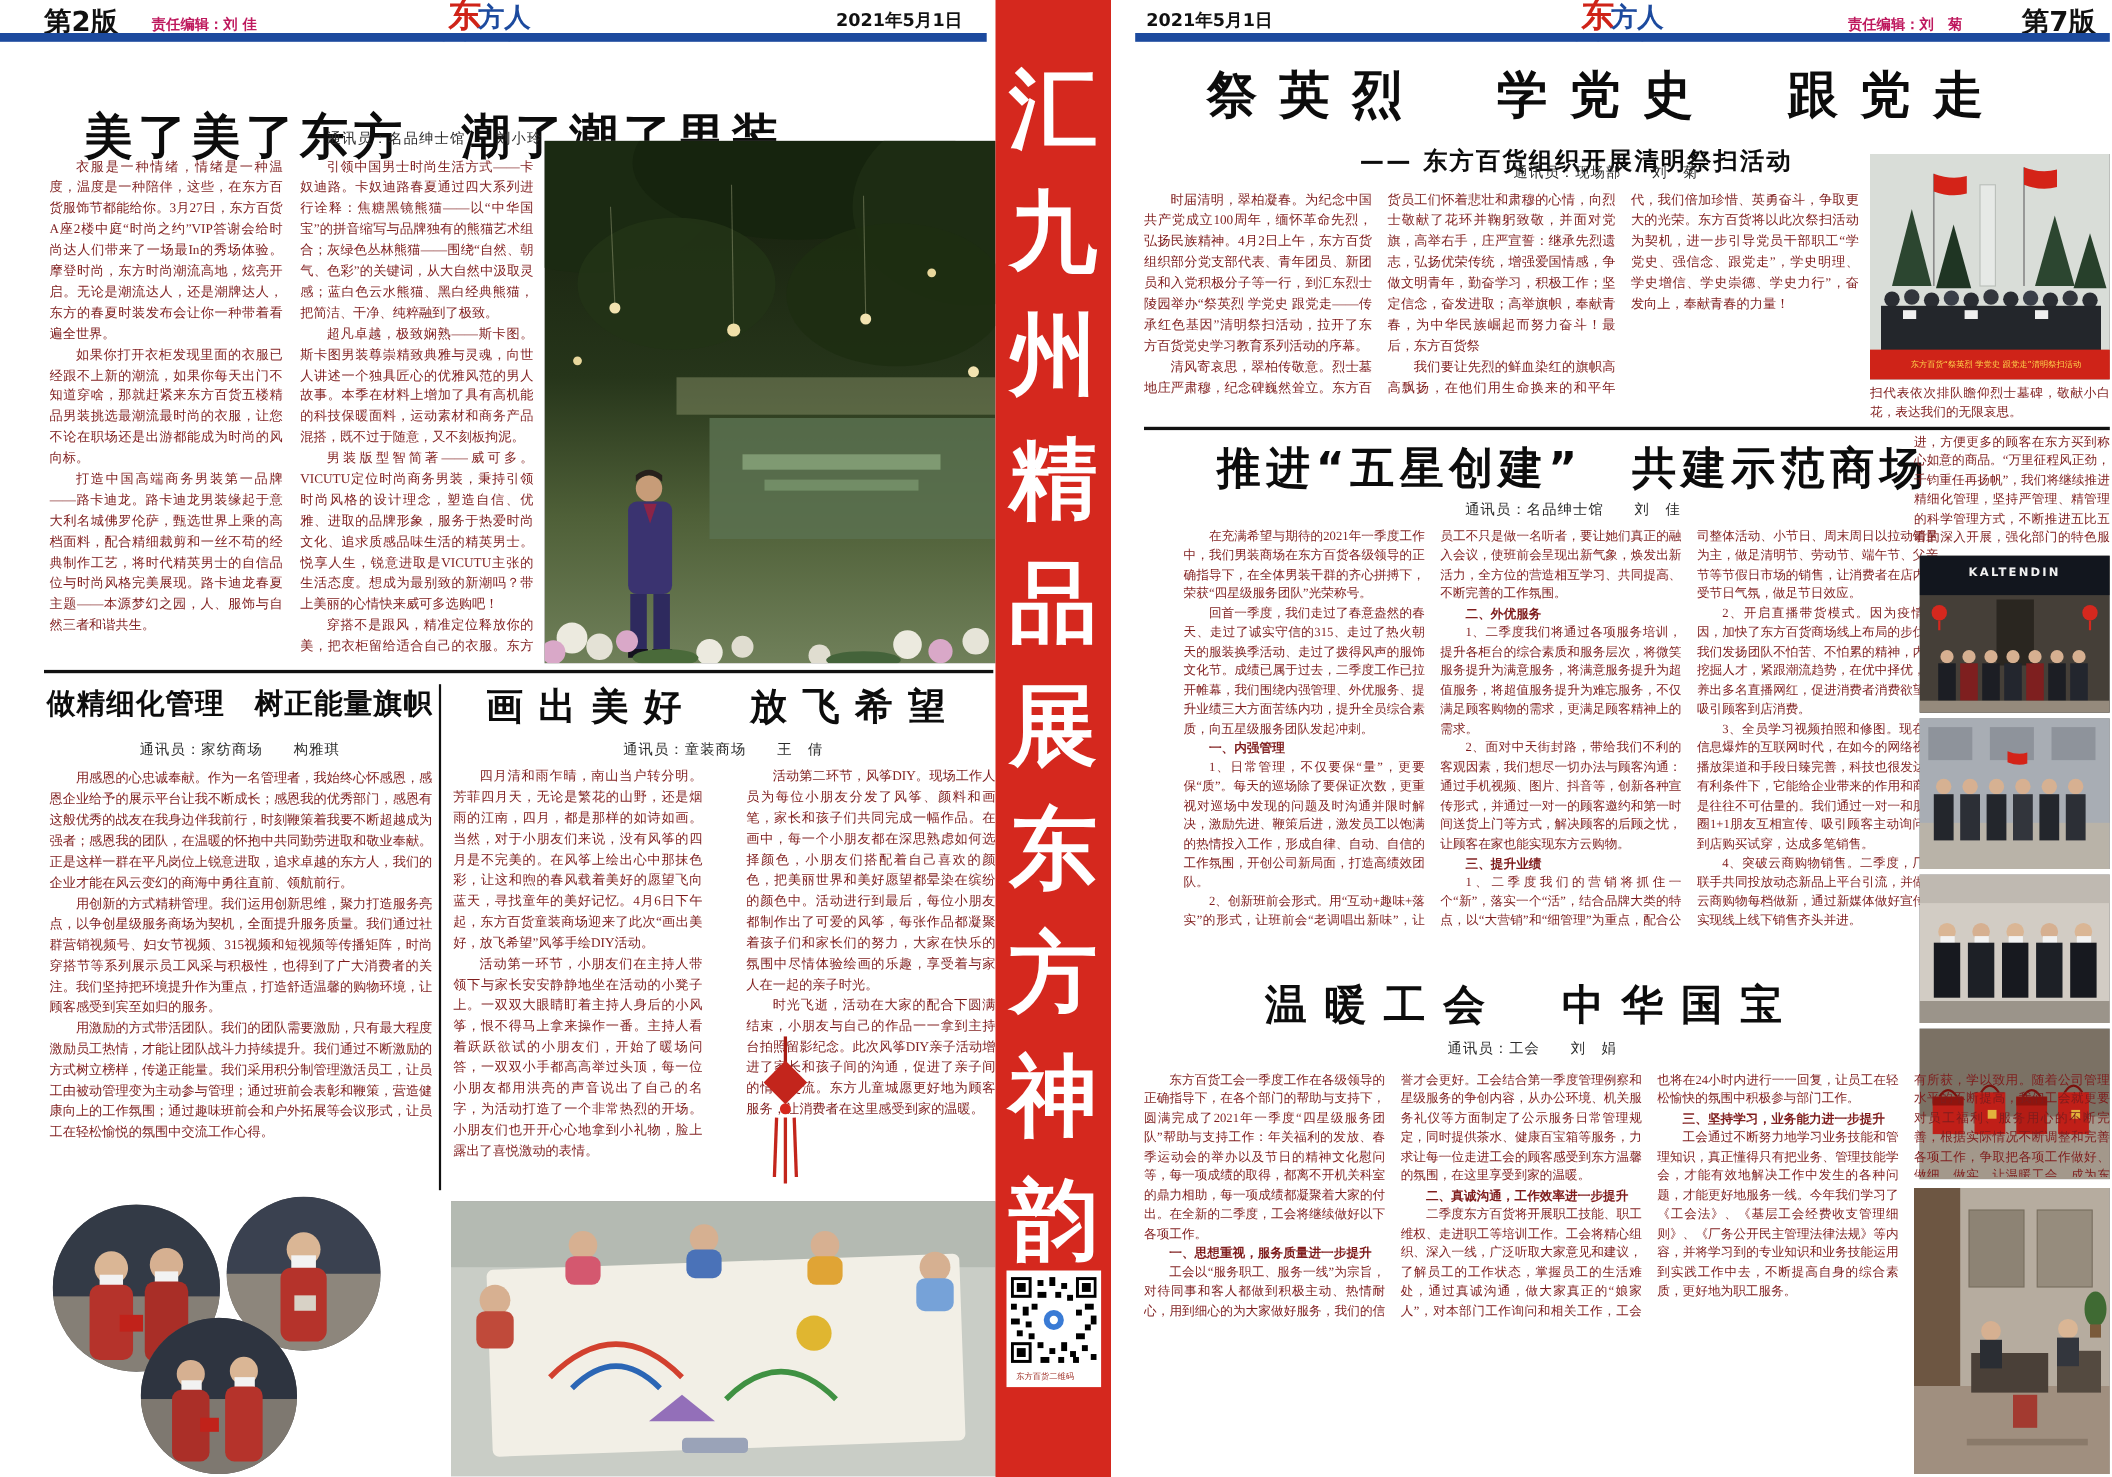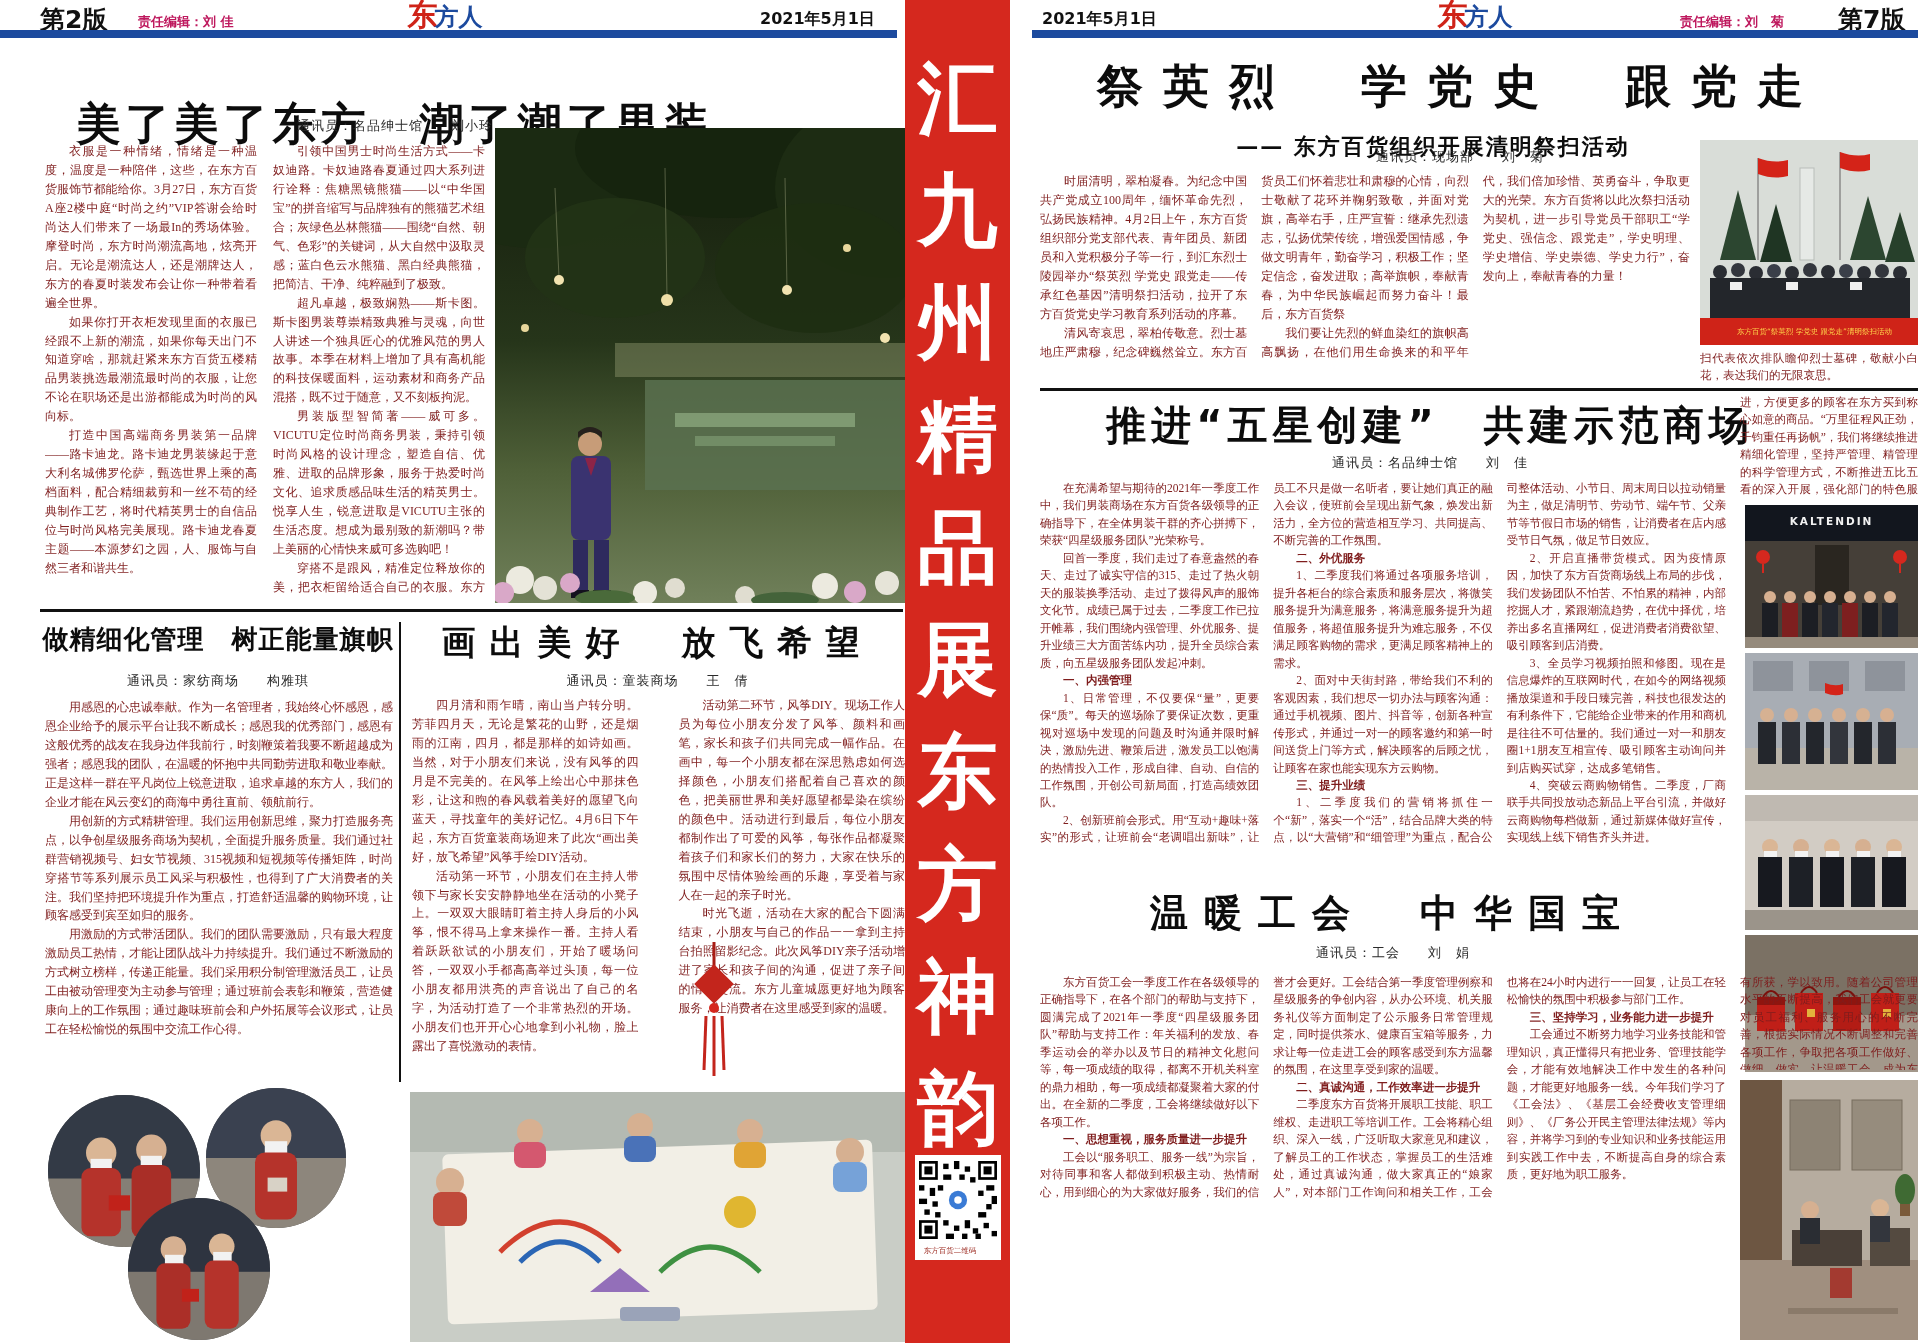--- a/index.html
+++ b/index.html
@@ -331,21 +331,21 @@
     <div class="inphoto-banner">东方百货“祭英烈 学党史 跟党走”清明祭扫活动</div>
   </div>
   <div class="abs body-txt smalltxt" style="left:1700px;top:350px;width:218px;height:34px;">
     <p style="text-indent:0;">扫代表依次排队瞻仰烈士墓碑，敬献小白花，表达我们的无限哀思。</p>
   </div>
 
   <div class="abs hrule" style="left:1040px;top:388px;width:878px;"></div>
 
   <div class="abs hl" style="left:1060px;top:398px;width:740px;font-size:40px;letter-spacing:5px;">推进“五星创建”　共建示范商场</div>
   <div class="abs byline" style="left:1060px;top:454px;width:740px;">通讯员：名品绅士馆　　刘　佳</div>
-  <div class="abs body-txt cols3 smalltxt" style="left:1040px;top:480px;width:686px;height:402px;">
+  <div class="abs body-txt cols3 smalltxt" style="left:1076px;top:480px;width:686px;height:402px;">
       <p>在充满希望与期待的2021年一季度工作中，我们男装商场在东方百货各级领导的正确指导下，在全体男装干群的齐心拼搏下，荣获“四星级服务团队”光荣称号。</p>
       <p>回首一季度，我们走过了春意盎然的春天、走过了诚实守信的315、走过了热火朝天的服装换季活动、走过了拨得风声的服饰文化节。成绩已属于过去，二季度工作已拉开帷幕，我们围绕内强管理、外优服务、提升业绩三大方面苦练内功，提升全员综合素质，向五星级服务团队发起冲刺。</p>
       <p class="sub">一、内强管理</p>
       <p>1、日常管理，不仅要保“量”，更要保“质”。每天的巡场除了要保证次数，更重视对巡场中发现的问题及时沟通并限时解决，激励先进、鞭策后进，激发员工以饱满的热情投入工作，形成自律、自动、自信的工作氛围，开创公司新局面，打造高绩效团队。</p>
       <p>2、创新班前会形式。用“互动+趣味+落实”的形式，让班前会“老调唱出新味”，让员工不只是做一名听者，要让她们真正的融入会议，使班前会呈现出新气象，焕发出新活力，全方位的营造相互学习、共同提高、不断完善的工作氛围。</p>
       <p class="sub">二、外优服务</p>
       <p>1、二季度我们将通过各项服务培训，提升各柜台的综合素质和服务层次，将微笑服务提升为满意服务，将满意服务提升为超值服务，将超值服务提升为难忘服务，不仅满足顾客购物的需求，更满足顾客精神上的需求。</p>
       <p>2、面对中天街封路，带给我们不利的客观因素，我们想尽一切办法与顾客沟通：通过手机视频、图片、抖音等，创新各种宣传形式，并通过一对一的顾客邀约和第一时间送货上门等方式，解决顾客的后顾之忧，让顾客在家也能实现东方云购物。</p>
       <p class="sub">三、提升业绩</p>
       <p>1、二季度我们的营销将抓住一个“新”，落实一个“活”，结合品牌大类的特点，以“大营销”和“细管理”为重点，配合公司整体活动、小节日、周末周日以拉动销量为主，做足清明节、劳动节、端午节、父亲节等节假日市场的销售，让消费者在店内感受节日气氛，做足节日效应。</p>

